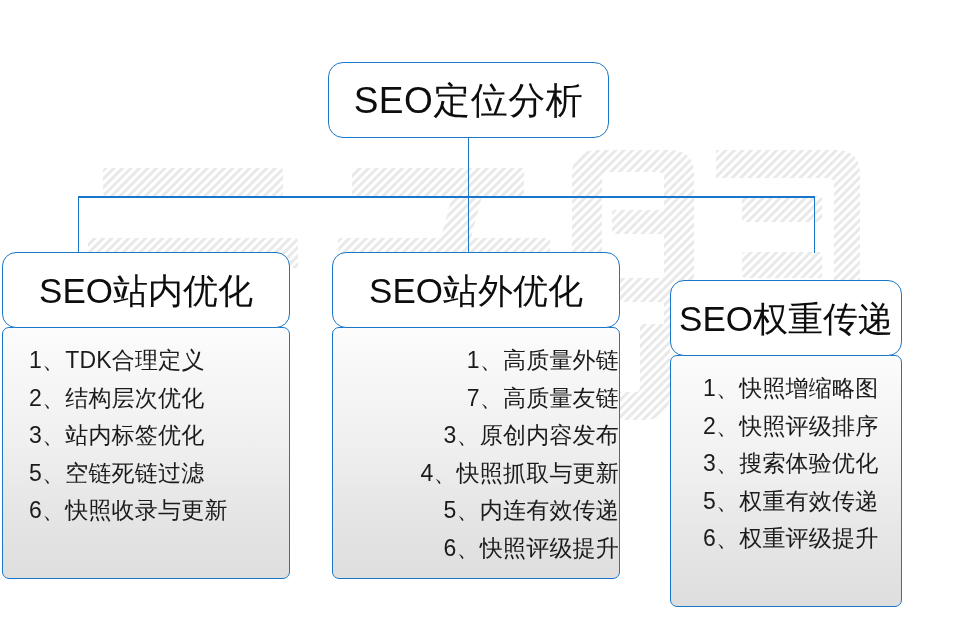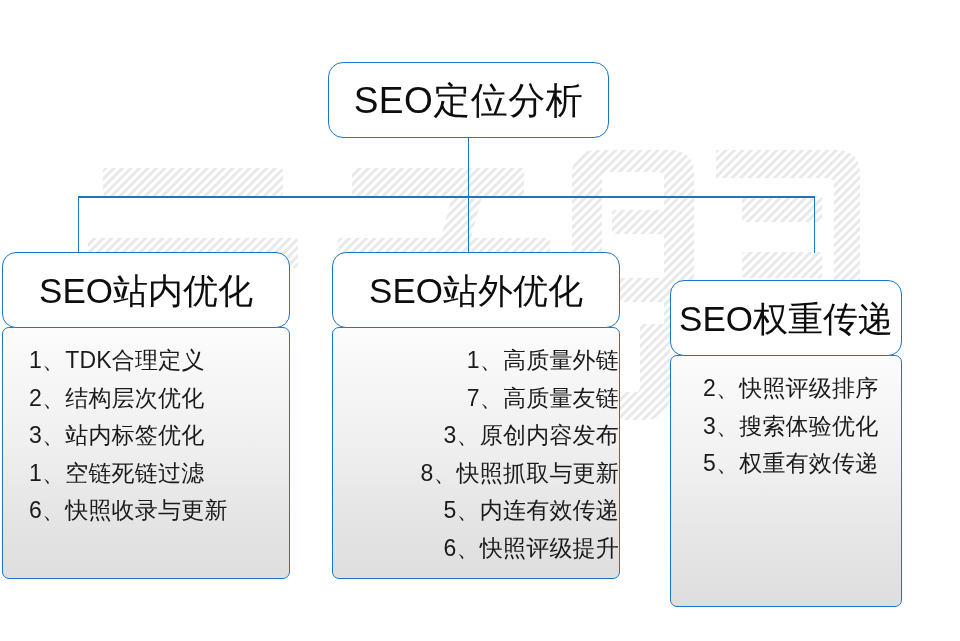--- a/index.html
+++ b/index.html
@@ -192,48 +192,50 @@
 
   <div class="column c0">
     <div class="col-header">
       <span class="col-header-text">SEO站内优化</span>
     </div>
     <div class="col-body">
       <ul class="col-list indent-1">
         <li>1、TDK合理定义</li>
         <li>2、结构层次优化</li>
         <li>3、站内标签优化</li>
-        <li>1、空链死链过滤</li>
+        <li>5、空链死链过滤</li>
         <li>6、快照收录与更新</li>
       </ul>
     </div>
   </div>
 
   <div class="column c1">
     <div class="col-header">
       <span class="col-header-text">SEO站外优化</span>
     </div>
     <div class="col-body">
       <ul class="col-list indent-2">
         <li>1、高质量外链</li>
         <li>7、高质量友链</li>
         <li>3、原创内容发布</li>
-        <li>8、快照抓取与更新</li>
+        <li>4、快照抓取与更新</li>
         <li>5、内连有效传递</li>
         <li>6、快照评级提升</li>
       </ul>
     </div>
   </div>
 
   <div class="column c2">
     <div class="col-header">
       <span class="col-header-text">SEO权重传递</span>
     </div>
     <div class="col-body">
       <ul class="col-list indent-3">
+        <li>1、快照增缩略图</li>
         <li>2、快照评级排序</li>
         <li>3、搜索体验优化</li>
         <li>5、权重有效传递</li>
+        <li>6、权重评级提升</li>
       </ul>
     </div>
   </div>
 
 </div>
 
 </body></html>

